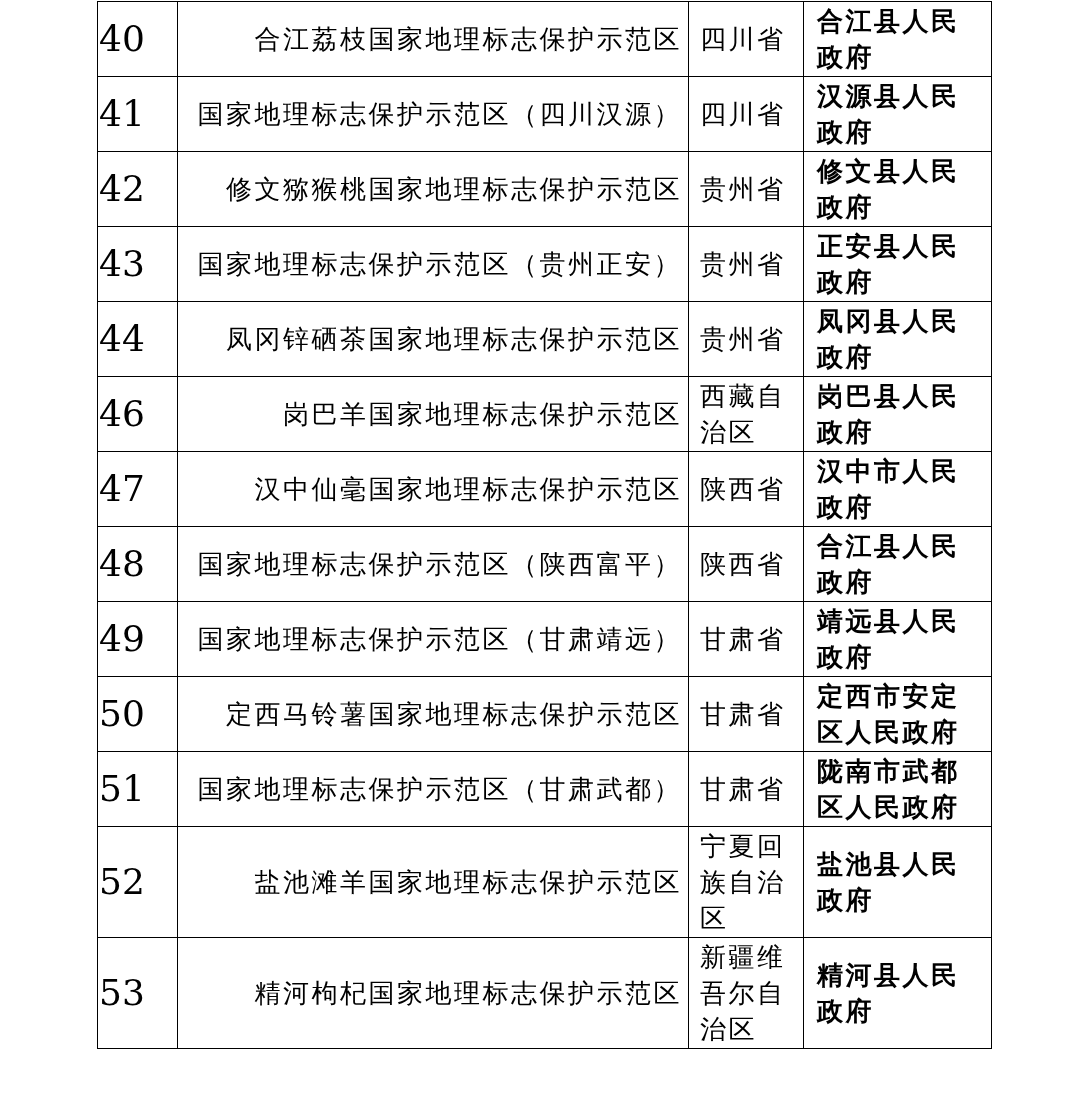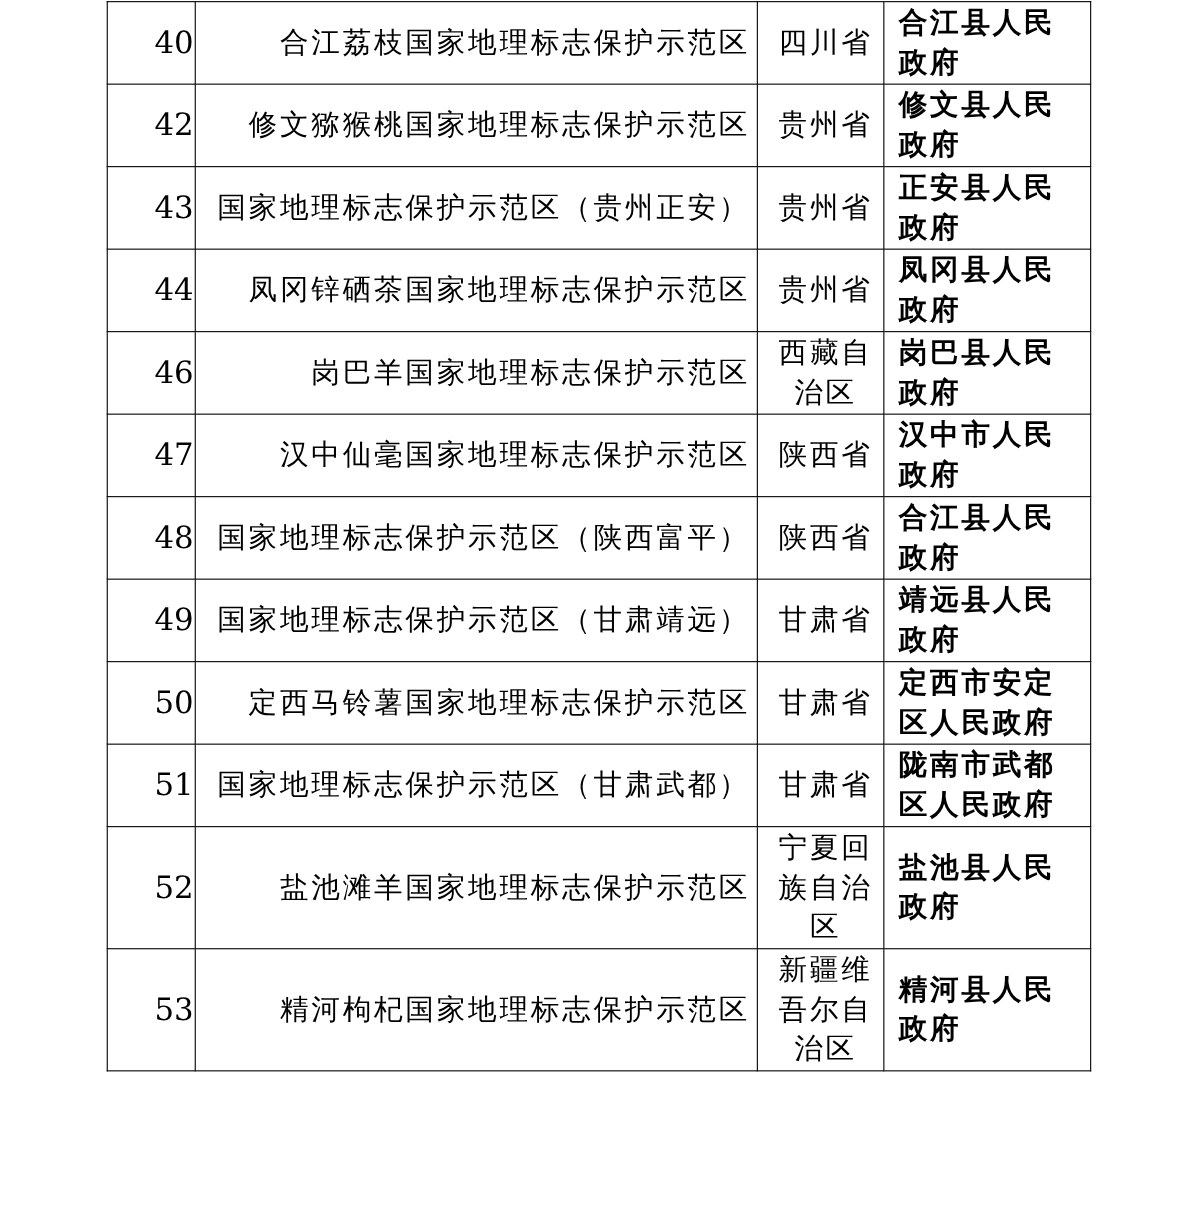--- a/index.html
+++ b/index.html
@@ -29,33 +29,33 @@
     line-height: 36px;
     letter-spacing: 2.5px;
     word-break: break-all;
     overflow: hidden;
   }
   .doc-table tr {
     height: 73px;
   }
   td.c-no {
     width: 80px;
-    text-align: right;
-    font-size: 28px;
+    text-align: left;
+    font-size: 36px;
     letter-spacing: 0;
   }
   td.c-name {
     width: 511px;
     text-align: right;
     padding-left: 13px;
     padding-right: 6px;
   }
   td.c-prov {
     width: 115px;
-    text-align: center;
+    text-align: left;
     padding-left: 11px;
     padding-right: 2px;
   }
   td.c-gov {
     width: 188px;
     text-align: left;
     padding-left: 13px;
     padding-right: 8px;
     font-weight: bold;
   }
@@ -71,20 +71,26 @@
     <col style="width:188px">
   </colgroup>
   <tbody>
   <tr>
     <td class="c-no">40</td>
     <td class="c-name">合江荔枝国家地理标志保护示范区</td>
     <td class="c-prov">四川省</td>
     <td class="c-gov">合江县人民政府</td>
   </tr>
 
+  <tr>
+    <td class="c-no">41</td>
+    <td class="c-name">国家地理标志保护示范区（四川汉源）</td>
+    <td class="c-prov">四川省</td>
+    <td class="c-gov">汉源县人民政府</td>
+  </tr>
 
   <tr>
     <td class="c-no">42</td>
     <td class="c-name">修文猕猴桃国家地理标志保护示范区</td>
     <td class="c-prov">贵州省</td>
     <td class="c-gov">修文县人民政府</td>
   </tr>
 
   <tr>
     <td class="c-no">43</td>

